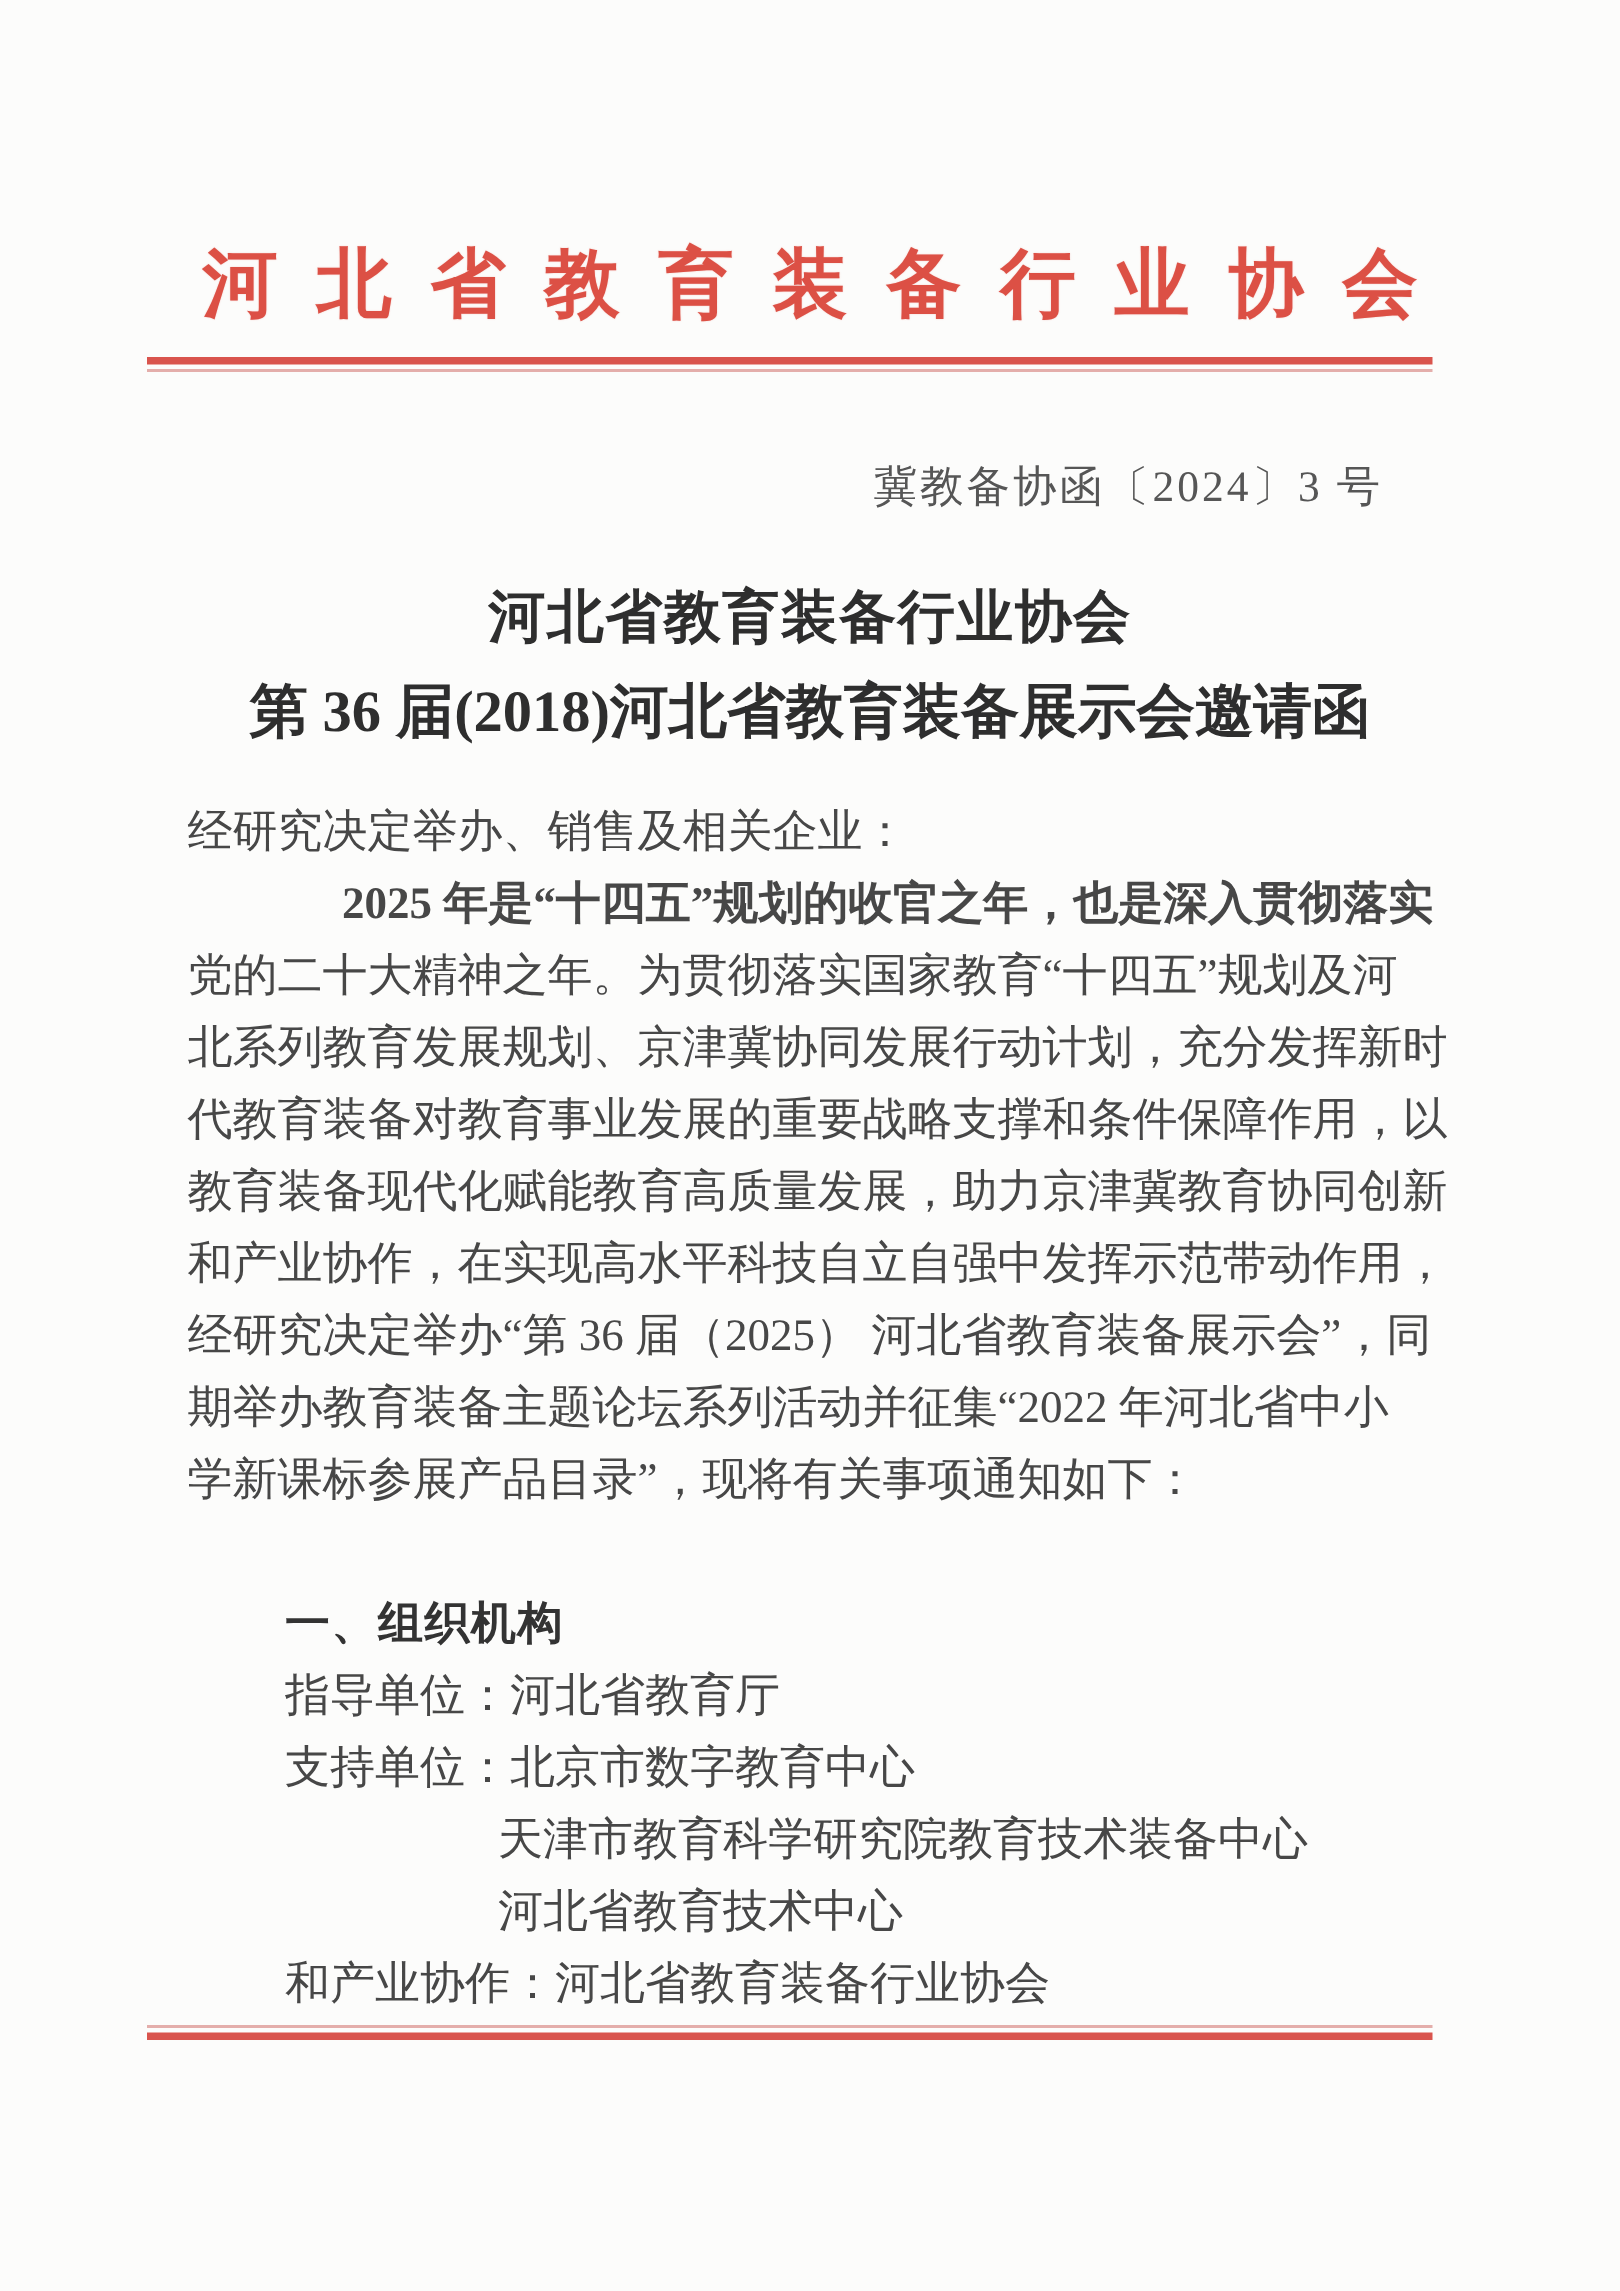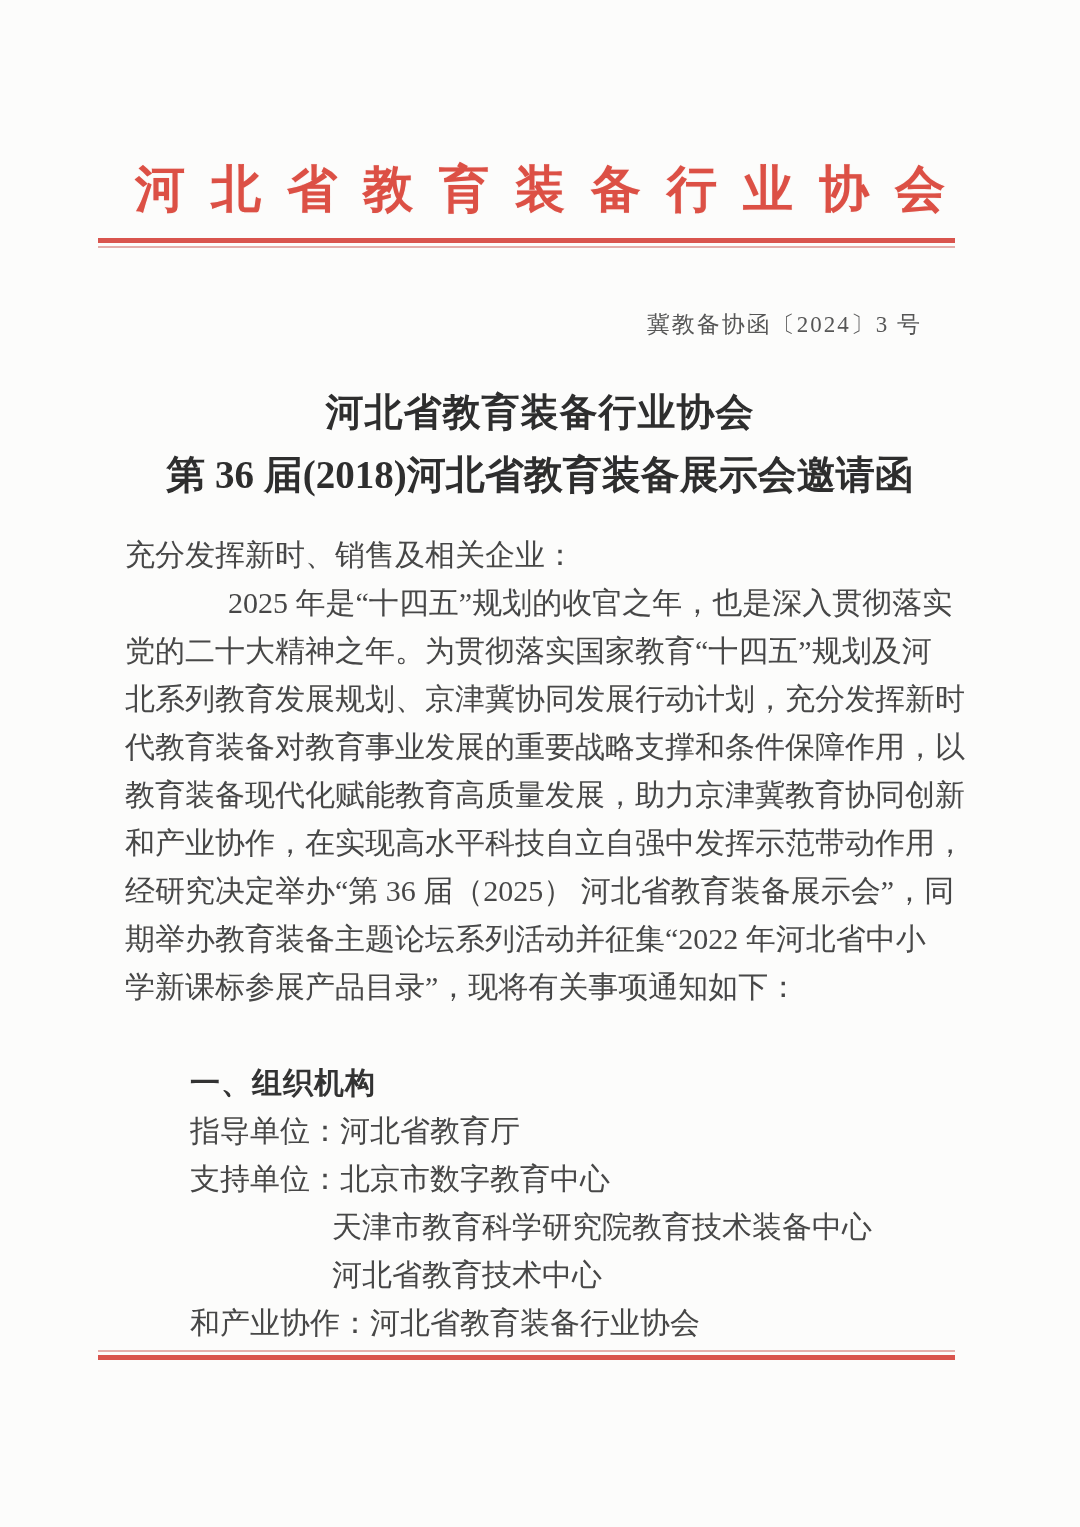--- a/index.html
+++ b/index.html
@@ -22,40 +22,40 @@
   
   .rule{position:absolute;left:98px;width:857px;}
   .rule-top{top:238px;}
   .rule-bottom{top:1350px;}
   .rule .thick{height:5px;background:#d9544d;}
   .rule .thin{height:2px;background:#e4aeab;}
   .rule .gap{height:3px;}
   
   .doc-number{
     position:absolute;top:305px;right:158px;
-    font-size:23px;line-height:40px;color:#565656;
+    font-size:29px;line-height:40px;color:#565656;
     letter-spacing:2px;
   }
   
   .title1{
     position:absolute;top:390px;left:0;width:100%;text-align:center;
     font-size:38px;line-height:44px;font-weight:700;color:#2e2e2e;
     letter-spacing:1px;
   }
   .title2{
     position:absolute;top:452px;left:0;width:100%;text-align:center;
     font-size:39px;line-height:46px;font-weight:700;color:#2e2e2e;
   }
   
   .body-block{
     position:absolute;top:531px;left:125px;width:835px;
     font-size:30px;line-height:48px;color:#474747;
   }
   .line{white-space:nowrap;}
-  .indent-para{padding-left:103px;}
+  .indent-para{padding-left:103px;font-weight:bold;}
   .indent-2{padding-left:65px;}
   .indent-cont{padding-left:207px;}
   .section-heading{
     font-family:"Liberation Sans","DejaVu Sans",sans-serif;
     font-weight:700;color:#333333;
     letter-spacing:1px;
     margin-top:48px;
   }
 </style>
 </head>
@@ -71,21 +71,21 @@
     <div class="thin"></div>
   </div>
 
   <div class="doc-number">冀教备协函〔2024〕3 号</div>
 
   <div class="title1">河北省教育装备行业协会</div>
   <div class="title2">第 36 届(2018)河北省教育装备展示会邀请函</div>
 
   <div class="body-block">
 
-    <div class="line">充分发挥新时、销售及相关企业：</div>
+    <div class="line">经研究决定举办、销售及相关企业：</div>
 
     <div class="line indent-para">2025 年是“十四五”规划的收官之年，也是深入贯彻落实</div>
     <div class="line">党的二十大精神之年。为贯彻落实国家教育“十四五”规划及河</div>
     <div class="line">北系列教育发展规划、京津冀协同发展行动计划，充分发挥新时</div>
     <div class="line">代教育装备对教育事业发展的重要战略支撑和条件保障作用，以</div>
     <div class="line">教育装备现代化赋能教育高质量发展，助力京津冀教育协同创新</div>
     <div class="line">和产业协作，在实现高水平科技自立自强中发挥示范带动作用，</div>
     <div class="line">经研究决定举办“第 36 届（2025） 河北省教育装备展示会”，同</div>
     <div class="line">期举办教育装备主题论坛系列活动并征集“2022 年河北省中小</div>
     <div class="line">学新课标参展产品目录”，现将有关事项通知如下：</div>

